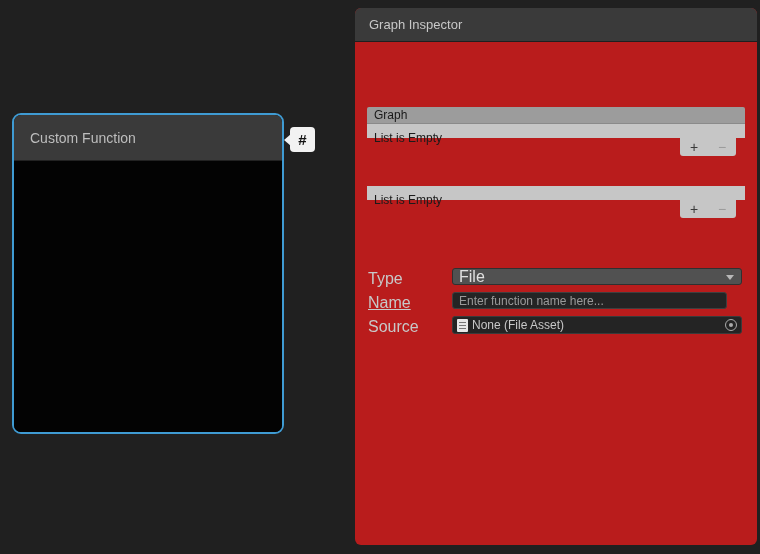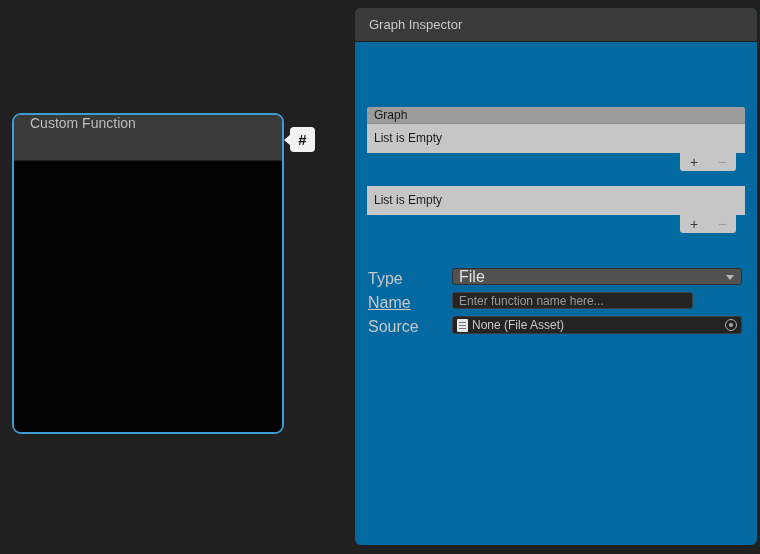--- a/index.html
+++ b/index.html
@@ -20,21 +20,21 @@
     width: 272px; height: 321px;
     border: 2px solid #3f9bd3;
     border-radius: 9px;
     overflow: hidden;
     background: #030303;
   }
   .node-title {
     height: 46px;
     background: #3a3a3a;
     border-bottom: 1px solid #222;
-    display: flex; align-items: flex-start;
+    display: flex; align-items: center;
     padding-left: 16px;
     color: #bdbdbd;
     font-size: 14px;
   }
   .node-body { height: 272px; background: #030303; }
 
   .hash-badge {
     position: absolute;
     left: 290px; top: 127px;
     width: 25px; height: 25px;
@@ -51,21 +51,21 @@
     border-top: 6px solid transparent;
     border-bottom: 6px solid transparent;
     border-right: 7px solid #f2f2f2;
   }
 
   
   .inspector {
     position: absolute;
     left: 355px; top: 8px;
     width: 402px; height: 537px;
-    background: #0369a1;
+    background: #b91c1c;
     border-radius: 6px;
     overflow: hidden;
   }
   .insp-title {
     height: 34px;
     background: #3a3a3a;
     border-bottom: 1px solid #1f1f1f;
     display: flex; align-items: center;
     padding-left: 14px;
     color: #c8c8c8;
@@ -103,21 +103,21 @@
     height: 17px;
     background: #9c9c9c;
     border-radius: 2px 2px 0 0;
     border-bottom: 1px solid #8a8a8a;
     color: #191919;
     font-size: 12px;
     line-height: 16px;
     padding-left: 7px;
   }
   .rl-body {
-    height: 29px;
+    height: 14px;
     background: #c6c6c6;
     color: #1b1b1b;
     font-size: 12px;
     line-height: 29px;
     padding-left: 7px;
   }
   .rl-footer {
     position: relative;
     height: 20px;
   }
@@ -167,21 +167,21 @@
     right: 7px; top: 6px;
     width: 0; height: 0;
     border-left: 4px solid transparent;
     border-right: 4px solid transparent;
     border-top: 5px solid #b8b8b8;
   }
 
   .text-input {
     position: absolute;
     left: 97px; top: 284px;
-    width: 241px; height: 17px;
+    width: 275px; height: 17px;
     background: #242424;
     border: 1px solid #3f3f3f;
     border-radius: 3px;
     padding: 0 6px;
     font-family: "Liberation Sans", sans-serif;
     font-size: 12px;
     color: #d0d0d0;
   }
   .text-input::placeholder { color: #9a9a9a; }
 

